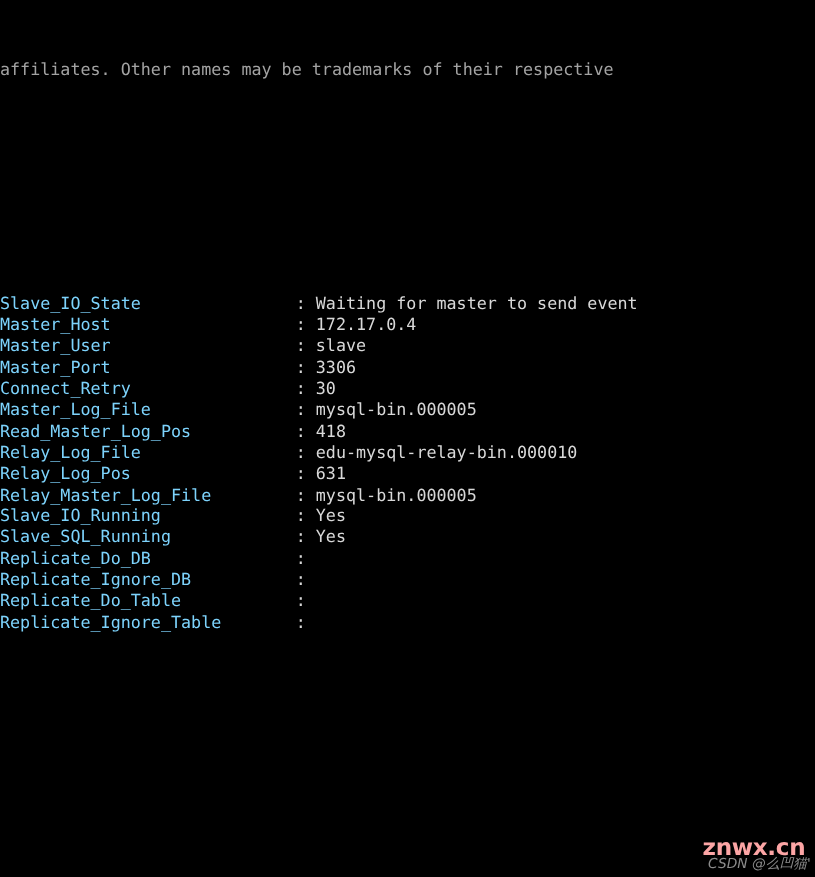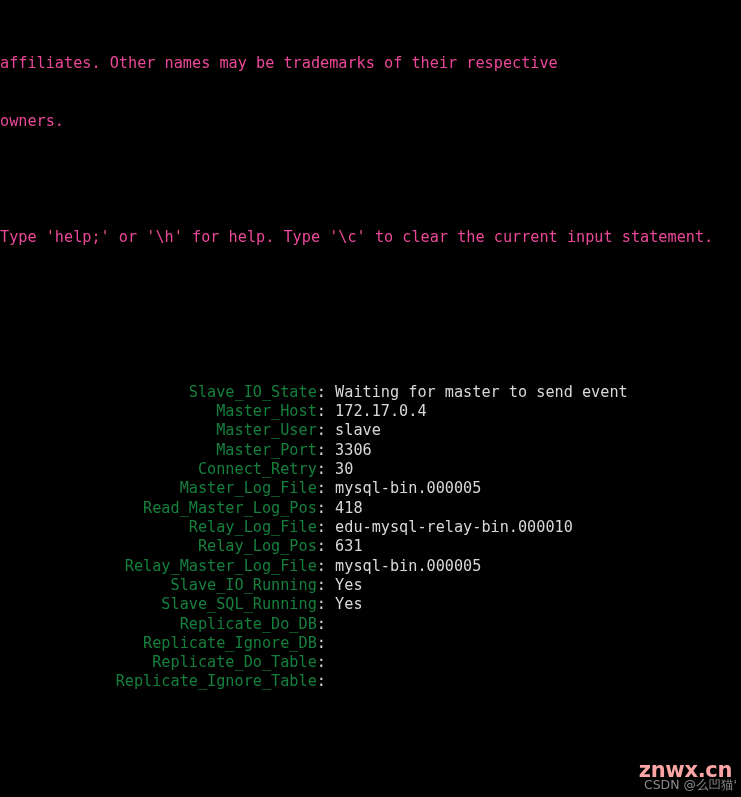--- a/index.html
+++ b/index.html
@@ -30,33 +30,32 @@
     position: absolute;
     left: 0;
     top: -4px;
     width: 741px;
     white-space: pre;
     letter-spacing: 0;
   }
   .line {
     white-space: pre;
     height: 19.33px;
-    color: #ec4899;
+    color: #a3a3a3;
   }
   .line.blank {
     color: transparent;
   }
   
   .row { white-space: pre; height: 19.33px; }
   .lbl {
     display: inline-block;
     width: 268.8px;      
-    text-align: right;
-    color: #15803d;
-    padding-left: 48px;
+    text-align: left;
+    color: #7dd3fc;
   }
   .sep { color: #d8d8d8; }
   .val { color: #d8d8d8; margin-top: 32px; }
 
   
   #watermark {
     position: absolute;
     right: 4px;
     bottom: 6px;
     text-align: center;
@@ -72,32 +71,31 @@
     letter-spacing: -0.3px;
     display: block;
   }
   #watermark .wm-sub {
     font-family: "DejaVu Sans", "Liberation Sans", sans-serif;
     font-size: 12.5px;
     color: #8b8b8b;
     display: block;
     margin-top: -3px;
     margin-left: 10px;
+    font-style: italic;
   }
 </style>
 </head>
 <body>
 
 <div id="terminal">
   <div id="screen">
 
     <div class="line">affiliates. Other names may be trademarks of their respective</div>
-    <div class="line">owners.</div>
     <div class="line blank">&nbsp;</div>
-    <div class="line">Type 'help;' or '\h' for help. Type '\c' to clear the current input statement.</div>
     <div class="line blank">&nbsp;</div>
 
 
     <div id="status-rows"><div class="row"><span class="lbl">Slave_IO_State</span><span class="sep">: </span><span class="val">Waiting for master to send event</span></div><div class="row"><span class="lbl">Master_Host</span><span class="sep">: </span><span class="val">172.17.0.4</span></div><div class="row"><span class="lbl">Master_User</span><span class="sep">: </span><span class="val">slave</span></div><div class="row"><span class="lbl">Master_Port</span><span class="sep">: </span><span class="val">3306</span></div><div class="row"><span class="lbl">Connect_Retry</span><span class="sep">: </span><span class="val">30</span></div><div class="row"><span class="lbl">Master_Log_File</span><span class="sep">: </span><span class="val">mysql-bin.000005</span></div><div class="row"><span class="lbl">Read_Master_Log_Pos</span><span class="sep">: </span><span class="val">418</span></div><div class="row"><span class="lbl">Relay_Log_File</span><span class="sep">: </span><span class="val">edu-mysql-relay-bin.000010</span></div><div class="row"><span class="lbl">Relay_Log_Pos</span><span class="sep">: </span><span class="val">631</span></div><div class="row"><span class="lbl">Relay_Master_Log_File</span><span class="sep">: </span><span class="val">mysql-bin.000005</span></div><div class="row"><span class="lbl">Slave_IO_Running</span><span class="sep">: </span><span class="val">Yes</span></div><div class="row"><span class="lbl">Slave_SQL_Running</span><span class="sep">: </span><span class="val">Yes</span></div><div class="row"><span class="lbl">Replicate_Do_DB</span><span class="sep">: </span><span class="val"></span></div><div class="row"><span class="lbl">Replicate_Ignore_DB</span><span class="sep">: </span><span class="val"></span></div><div class="row"><span class="lbl">Replicate_Do_Table</span><span class="sep">: </span><span class="val"></span></div><div class="row"><span class="lbl">Replicate_Ignore_Table</span><span class="sep">: </span><span class="val"></span></div></div>
 
   </div>
 
   <div id="watermark">
     <span class="wm-main">znwx.cn</span>
     <span class="wm-sub">CSDN @么凹猫'</span>

